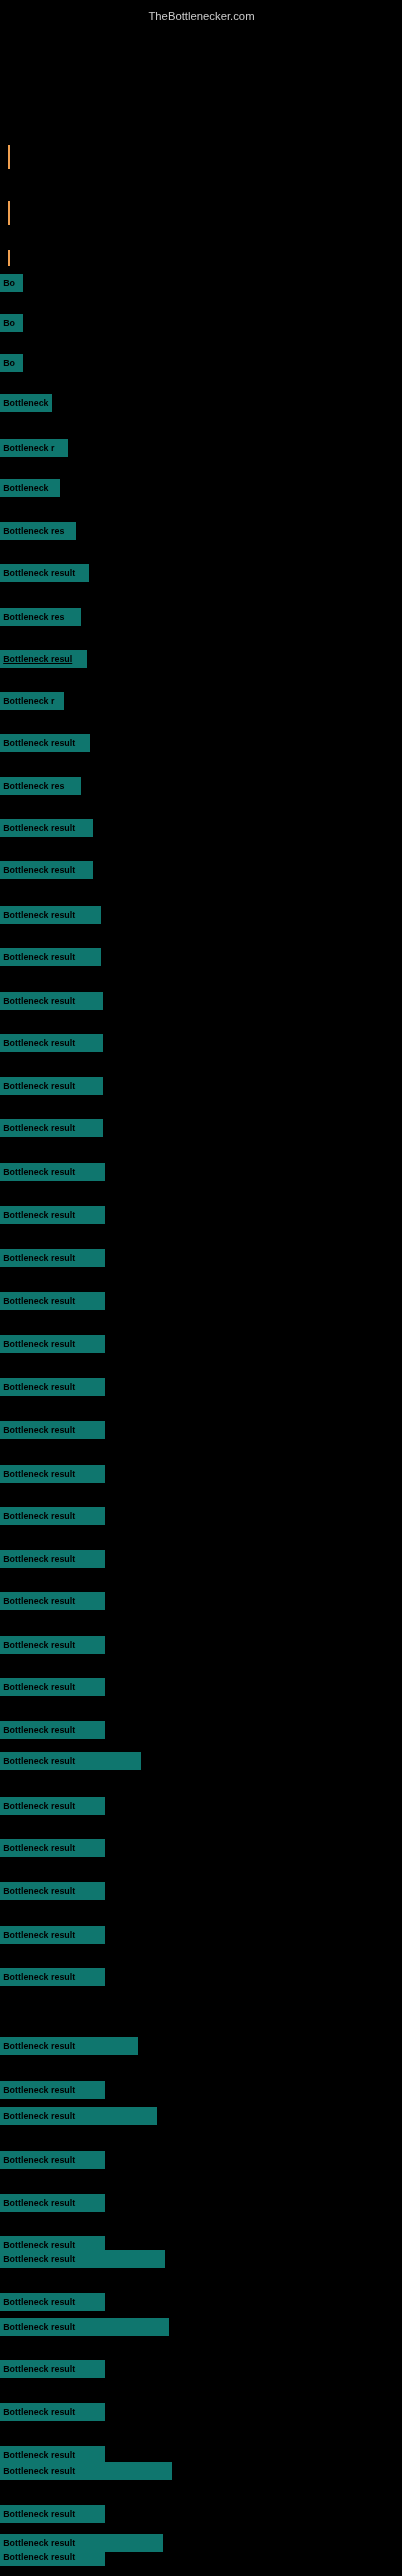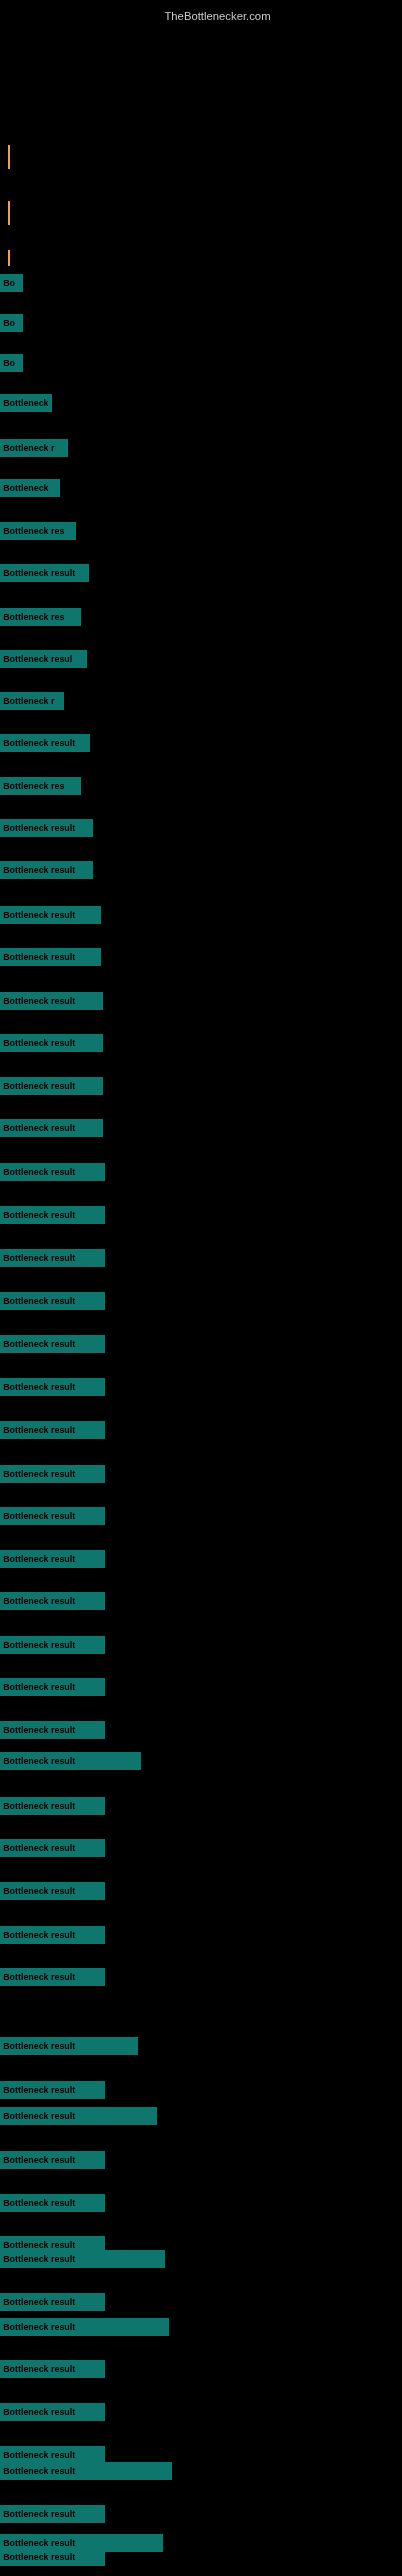--- a/index.html
+++ b/index.html
@@ -15,21 +15,20 @@
     .site-title {
       color: #ccc;
       font-size: 11.3px;
       text-align: right;
       padding-top: 6.4px;
       position: absolute;
       top: 4px;
       left: 50%;
       transform: translateX(-50%);
       white-space: nowrap;
-      margin-left: 16px;
     }
 
     .bottleneck-bar {
       position: absolute;
       left: 0;
       background-color: #0f766e;
       color: #000;
       font-size: 8.9px;
       font-weight: bold;
       padding: 1.6px 3.2px;
@@ -55,21 +54,21 @@
 <div id="bars-container">
     <div class="bottleneck-bar" style="top: 274px; width: 22.5px; height: 17.7px;">Bo</div>
     <div class="bottleneck-bar" style="top: 314px; width: 22.5px; height: 17.7px;">Bo</div>
     <div class="bottleneck-bar" style="top: 354px; width: 22.5px; height: 17.7px;">Bo</div>
     <div class="bottleneck-bar" style="top: 394px; width: 52px; height: 17.7px;">Bottleneck</div>
     <div class="bottleneck-bar" style="top: 439px; width: 68px; height: 17.7px;">Bottleneck r</div>
     <div class="bottleneck-bar" style="top: 479px; width: 60px; height: 17.7px;">Bottleneck</div>
     <div class="bottleneck-bar" style="top: 522px; width: 76px; height: 17.7px;">Bottleneck res</div>
     <div class="bottleneck-bar" style="top: 564px; width: 89px; height: 17.7px;">Bottleneck result</div>
     <div class="bottleneck-bar" style="top: 608px; width: 81px; height: 17.7px;">Bottleneck res</div>
-    <div class="bottleneck-bar" style="top: 650px; width: 87px; height: 17.7px;">Bottleneck resul</div>
+    <div class="bottleneck-bar" style="top: 650px; width: 87px; height: 17.7px; text-decoration: underline;">Bottleneck resul</div>
     <div class="bottleneck-bar" style="top: 692px; width: 64px; height: 17.7px;">Bottleneck r</div>
     <div class="bottleneck-bar" style="top: 734px; width: 90px; height: 17.7px;">Bottleneck result</div>
     <div class="bottleneck-bar" style="top: 777px; width: 81px; height: 17.7px;">Bottleneck res</div>
     <div class="bottleneck-bar" style="top: 819px; width: 93px; height: 17.7px;">Bottleneck result</div>
     <div class="bottleneck-bar" style="top: 861px; width: 93px; height: 17.7px;">Bottleneck result</div>
     <div class="bottleneck-bar" style="top: 906px; width: 101px; height: 17.7px;">Bottleneck result</div>
     <div class="bottleneck-bar" style="top: 948px; width: 101px; height: 17.7px;">Bottleneck result</div>
     <div class="bottleneck-bar" style="top: 992px; width: 103px; height: 17.7px;">Bottleneck result</div>
     <div class="bottleneck-bar" style="top: 1034px; width: 103px; height: 17.7px;">Bottleneck result</div>
     <div class="bottleneck-bar" style="top: 1077px; width: 103px; height: 17.7px;">Bottleneck result</div>

